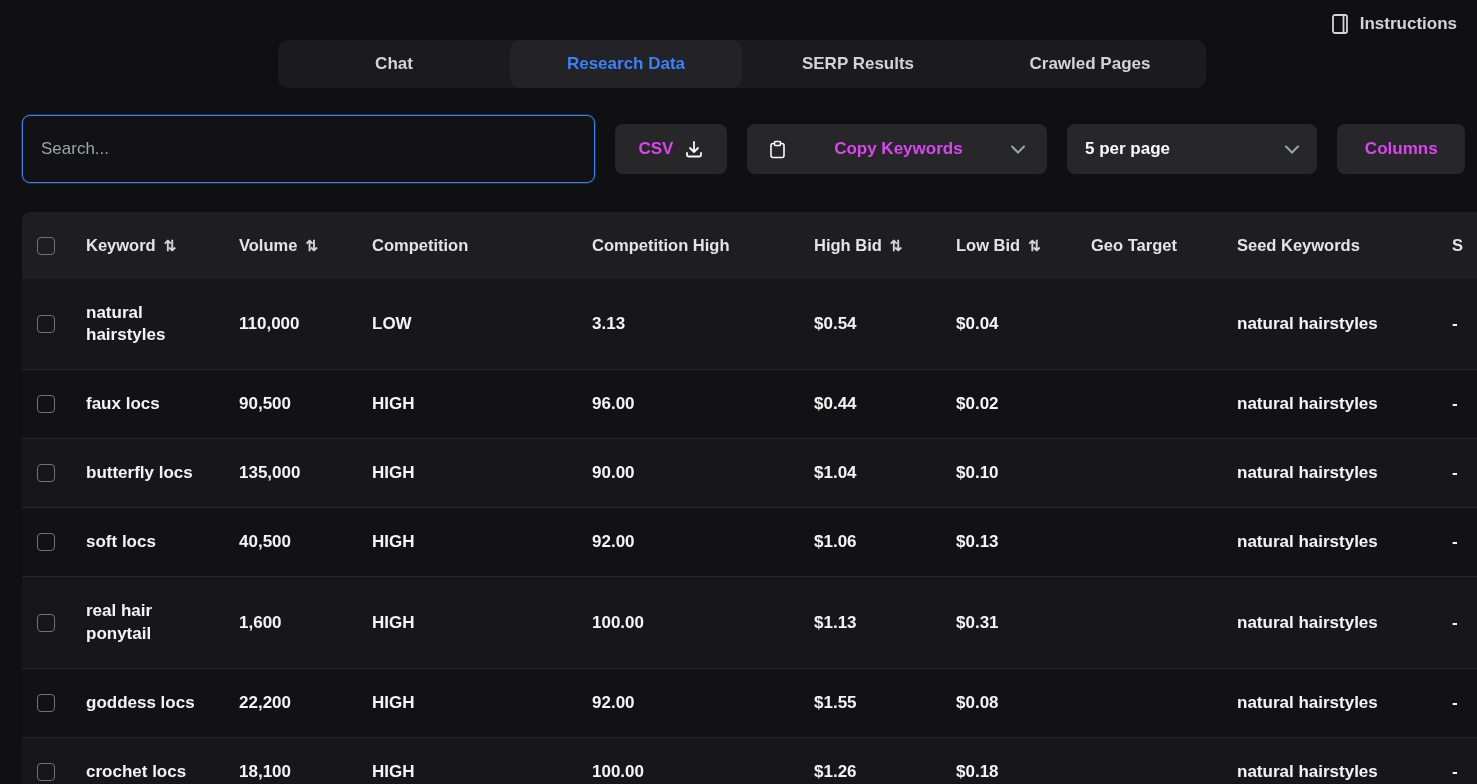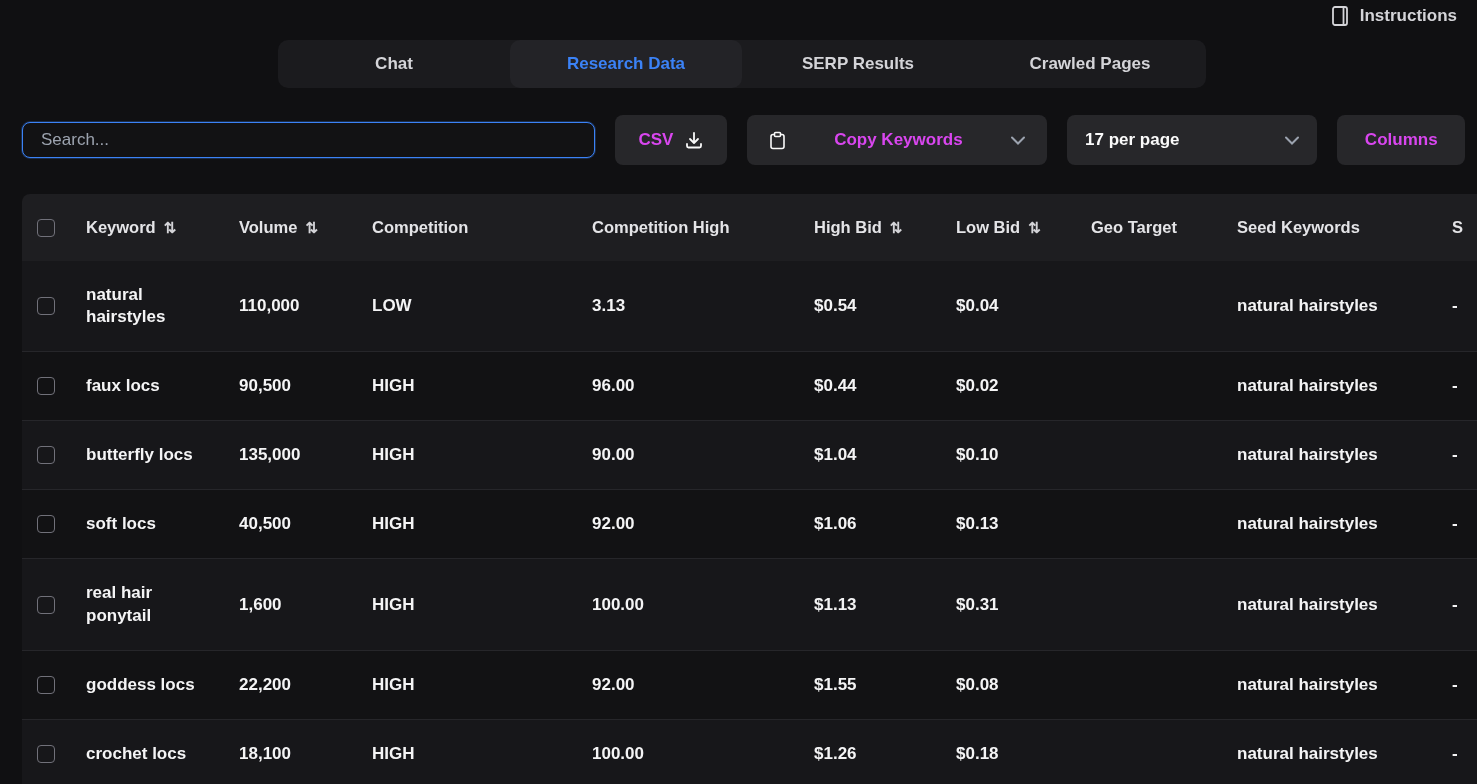--- a/index.html
+++ b/index.html
@@ -16,32 +16,32 @@
     display:flex; align-items:stretch;
     background:#1b1b1e; border-radius:10px;margin-top:40px;
   }
   .tab {
     width:232px; display:flex; align-items:center; justify-content:center;
     font-size:17px; font-weight:600; color:#d4d4d8; cursor:pointer;
     border-radius:10px;
   }
   .tab.active { background:#232327; color:#3b82f6; }
   .instructions {
-    position:absolute; right:20px; top:2px; height:28px;
+    position:absolute; right:20px; top:10px; height:28px;
     display:flex; align-items:center; gap:10px;
     color:#d4d4d8; font-size:17px; font-weight:600; cursor:pointer;
   }
   .instructions svg { display:block; }
   
   .toolbar {
     margin:67px 12px 0 22px;
     display:flex; align-items:center; gap:20px;
   }
   .search-input {
-    width:573px; height:36px; flex:none;
+    width:573px; height:68px; flex:none;
     background:#121214; border:1px solid #3b82f6; border-radius:8px;
     color:#8b5cf6; font-size:17px; padding:0 18px;
     outline:none; font-family:"Liberation Sans", sans-serif;
     box-shadow:0 0 0 1px rgba(59,130,246,.25);
   }
   .search-input::placeholder { color:#9ca3af; }
   .btn {
     height:50px; background:#27272a; border:none; border-radius:8px;
     color:#d946ef; font-size:17px; font-weight:600;
     display:flex; align-items:center; justify-content:center; gap:12px;
@@ -130,21 +130,21 @@
     </span>
     <span>Copy Keywords</span>
     <span class="chev">
       <svg width="14" height="9" viewBox="0 0 14 9" fill="none" stroke="#9ca3af" stroke-width="2" stroke-linecap="round">
           <path d="M1 1.5l6 6 6-6"></path>
         </svg>
     </span>
   </button>
 
   <div class="per-page">
-    <span>17 per page</span>
+    <span>5 per page</span>
     <span class="chev">
       <svg width="14" height="9" viewBox="0 0 14 9" fill="none" stroke="#9ca3af" stroke-width="2" stroke-linecap="round">
           <path d="M1 1.5l6 6 6-6"></path>
         </svg>
     </span>
   </div>
 
   <button class="btn btn-cols">
     <span>Columns</span>
   </button>

